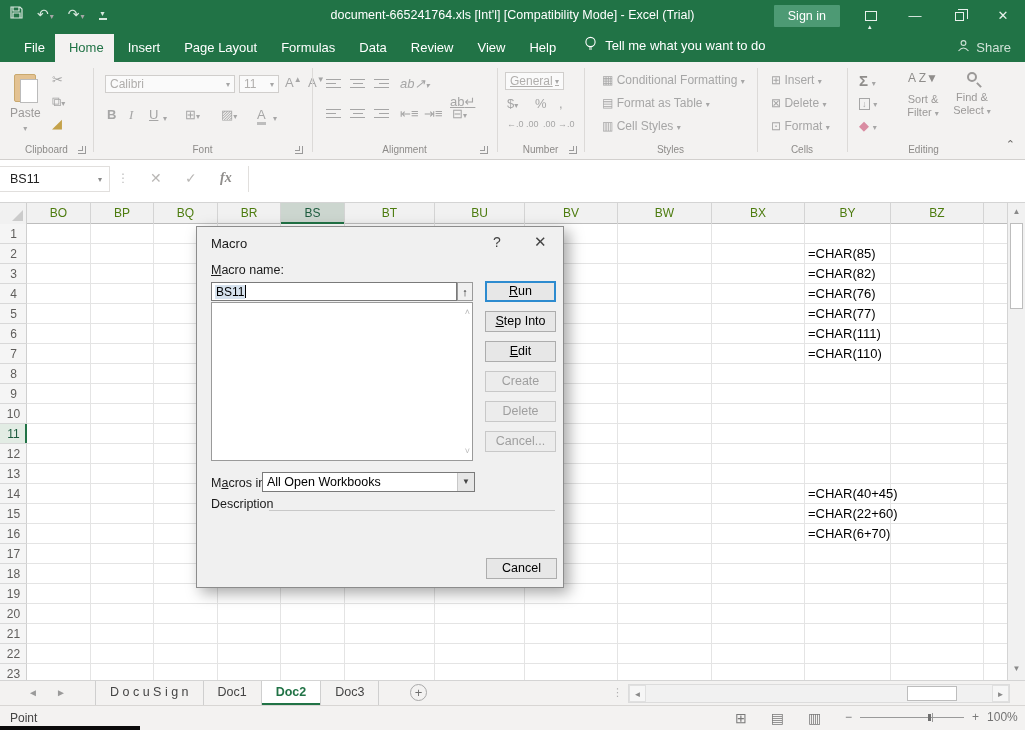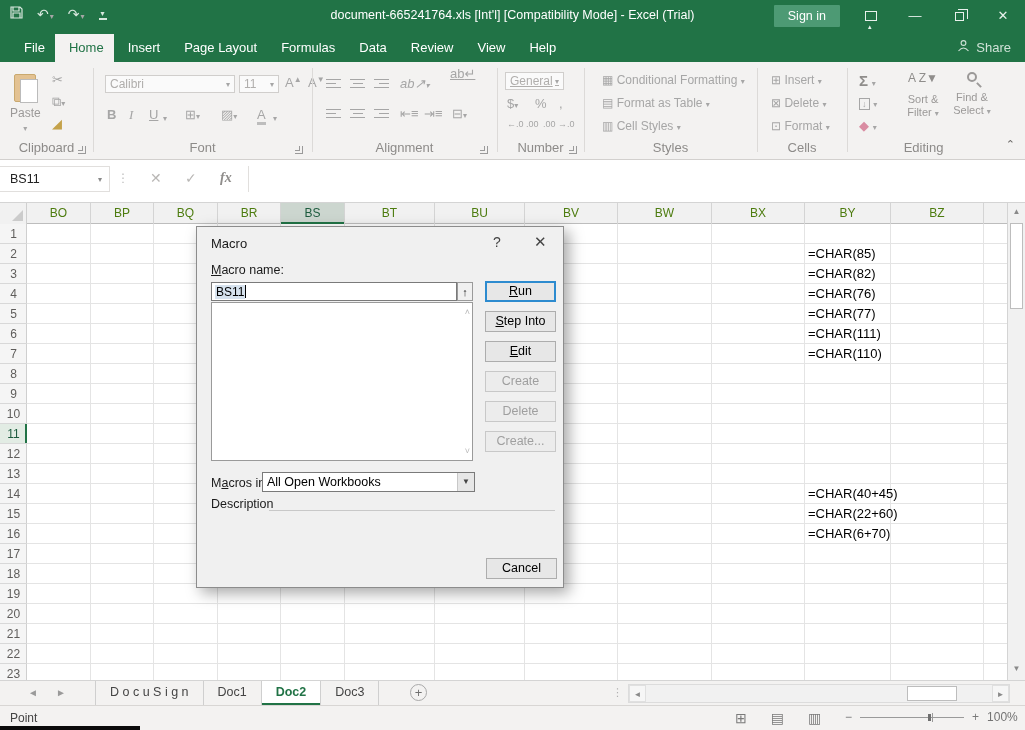--- a/index.html
+++ b/index.html
@@ -25,21 +25,21 @@
   .tabrow { position:absolute; top:32px; left:0; width:1025px; height:30px; background:#217346; display:flex; align-items:flex-end; }
   .rtab { color:#fff; font-size:13px; padding:6px 10px 7px 14px; }
   .rtab.active { background:#f3f2f1; color:#217346; }
   .tellme { display:flex; align-items:center; gap:8px; color:#fff; margin-left:18px; padding-bottom:7px; }
   .share { position:absolute; right:14px; bottom:7px; color:#cfe2d7; display:flex; gap:6px; align-items:center; font-size:13px; }
 
   
   .ribbon { position:absolute; top:62px; left:0; width:1025px; height:98px; background:#f3f2f1; border-bottom:1px solid #d2d0ce; color:#a6a6a6; }
   .rgroup { position:absolute; top:0; height:97px; }
   .gsep { position:absolute; top:6px; width:1px; height:84px; background:#dcdad8; }
-  .glabel { position:absolute; bottom:4px; left:0; right:0; text-align:center; font-size:13px; color:#8d8b89; }
+  .glabel { position:absolute; bottom:4px; left:0; right:0; text-align:center; font-size:10px; color:#8d8b89; }
   .launcher { position:absolute; bottom:5px; width:8px; height:8px; border-right:1px solid #9a9a9a; border-bottom:1px solid #9a9a9a; }
   .launcher::before { content:""; position:absolute; right:2px; bottom:2px; width:4px; height:4px; border-right:1px solid #9a9a9a; border-bottom:1px solid #9a9a9a; }
   .combo { background:#fafafa; border:1px solid #d0cecc; color:#b0aeac; font-size:12px; padding:1px 4px; display:flex; justify-content:space-between; align-items:center; }
   .mini { position:absolute; font-size:13px; color:#a6a6a6; }
   .mini .dd, .dd { font-size:8px; color:#a6a6a6; }
   .clip-icon { position:absolute; left:14px; top:12px; width:22px; height:28px; background:#e3c292; border:1px solid #c9a96f; border-radius:2px; }
   .clip-icon::before { content:""; position:absolute; left:5px; top:4px; width:16px; height:22px; background:#fff; border:1px solid #bbb; }
   .paste-label { position:absolute; left:10px; top:44px; font-size:12px; color:#9b9998; }
   .alines { display:inline-block; width:15px; }
   .alines i { display:block; height:1.5px; background:#a6a6a6; margin:2.5px 0; }
@@ -152,20 +152,29 @@
         <div class="rtab">File</div>
         <div class="rtab active">Home</div>
         <div class="rtab">Insert</div>
         <div class="rtab">Page Layout</div>
         <div class="rtab">Formulas</div>
         <div class="rtab">Data</div>
         <div class="rtab">Review</div>
         <div class="rtab">View</div>
         <div class="rtab">Help</div>
       </div>
+    <div class="tellme">
+      <span>
+        <svg width="13" height="16" viewBox="0 0 13 16">
+            <circle cx="6.5" cy="6" r="4.6" fill="none" stroke="#fff" stroke-width="1.1"></circle>
+            <path d="M5 11 h3 M5 13 h3" stroke="#fff" stroke-width="1.1"></path>
+          </svg>
+      </span>
+      <span>Tell me what you want to do</span>
+    </div>
     <div class="share">
       <span>
         <svg width="13" height="13" viewBox="0 0 13 13">
             <circle cx="6.5" cy="4" r="2.4" fill="none" stroke="#cfe2d7" stroke-width="1.1"></circle>
             <path d="M1.5 12 q5 -6 10 0" fill="none" stroke="#cfe2d7" stroke-width="1.1"></path>
           </svg>
       </span>
       <span>Share</span>
     </div>
   </div>
@@ -207,21 +216,21 @@
       <div class="glabel">Font</div>
       <span class="launcher" style="left:202px;"></span>
     </div>
     <div class="gsep" style="left:312px;"></div>
 
     <div class="rgroup" style="left:312px; width:185px;">
       <span class="mini" style="left:14px; top:14px;"><span class="alines l"><i></i><i></i><i></i></span></span>
       <span class="mini" style="left:38px; top:14px;"><span class="alines c"><i></i><i></i><i></i></span></span>
       <span class="mini" style="left:62px; top:14px;"><span class="alines r"><i></i><i></i><i></i></span></span>
       <span class="mini" style="left:88px; top:14px; font-style:italic;"><span>ab</span>↗<span class="dd">▾</span></span>
-      <span class="mini" style="left:138px; top:4px;text-decoration:underline;"><span>ab</span>↵</span>
+      <span class="mini" style="left:138px; top:32px;text-decoration:underline;"><span>ab</span>↵</span>
       <span class="mini" style="left:14px; top:44px;"><span class="alines l"><i></i><i></i><i></i></span></span>
       <span class="mini" style="left:38px; top:44px;"><span class="alines c"><i></i><i></i><i></i></span></span>
       <span class="mini" style="left:62px; top:44px;"><span class="alines r"><i></i><i></i><i></i></span></span>
       <span class="mini" style="left:88px; top:44px;">⇤≡</span>
       <span class="mini" style="left:112px; top:44px;">⇥≡</span>
       <span class="mini" style="left:140px; top:44px;">⊟<span class="dd">▾</span></span>
       <div class="glabel">Alignment</div>
       <span class="launcher" style="left:168px;"></span>
     </div>
     <div class="gsep" style="left:497px;"></div>
@@ -374,21 +383,21 @@
     <div class="dlg-list">
       <span class="sa" style="top:4px;">˄</span>
       <span class="sa" style="bottom:4px;">˅</span>
     </div>
 
     <div class="dlg-btn default" style="top:54px;"><span></span><span class="u">R</span><span>un</span></div>
     <div class="dlg-btn" style="top:84px;"><span></span><span class="u">S</span><span>tep Into</span></div>
     <div class="dlg-btn" style="top:114px;"><span></span><span class="u">E</span><span>dit</span></div>
     <div class="dlg-btn disabled" style="top:144px;"><span>Create</span></div>
     <div class="dlg-btn disabled" style="top:174px;"><span>Delete</span></div>
-    <div class="dlg-btn disabled" style="top:204px;"><span>Create...</span></div>
+    <div class="dlg-btn disabled" style="top:204px;"><span>Cancel...</span></div>
 
     <div class="dlg-label" style="left:14px; top:249px;"><span>M</span><span class="u">a</span><span>cros in:</span></div>
     <div class="dlg-combo">
       <span>All Open Workbooks</span>
       <span class="btn">▼</span>
     </div>
 
     <div class="dlg-label" style="left:14px; top:270px;">Description</div>
     <div class="desc-line"></div>
 

